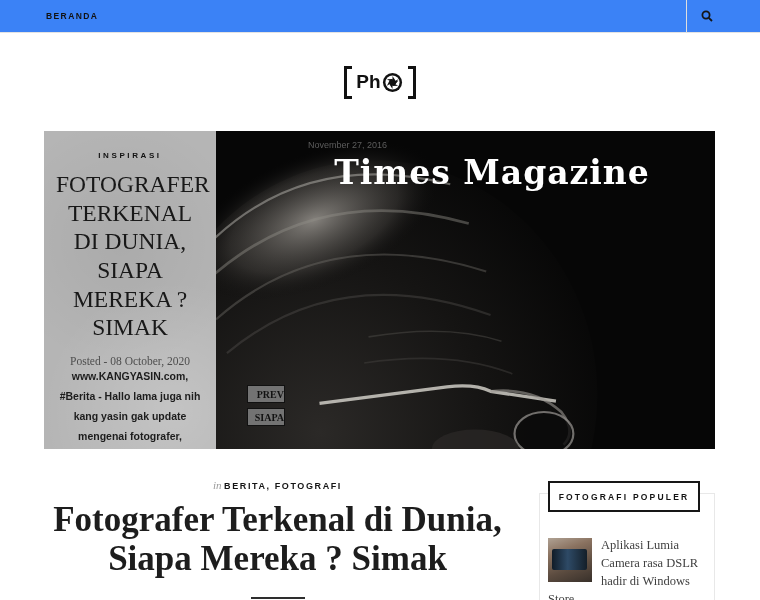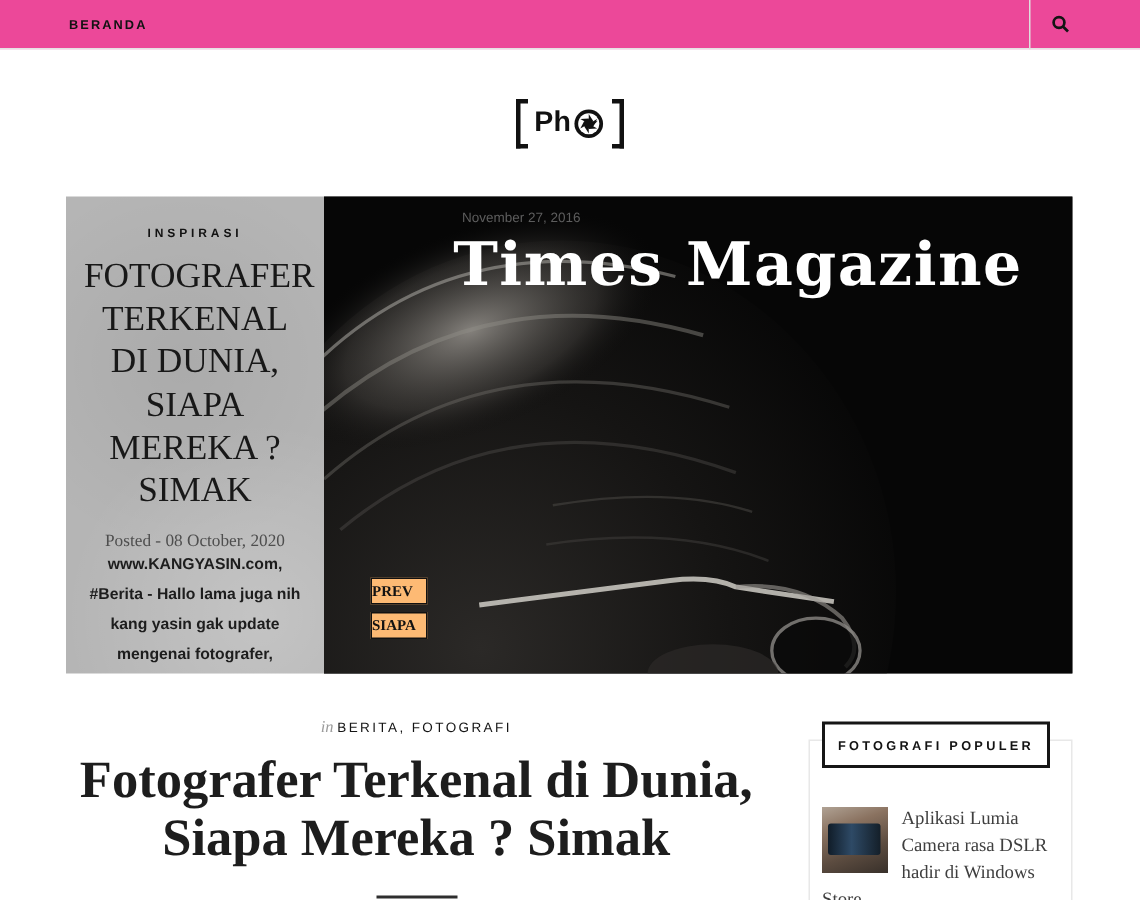--- a/index.html
+++ b/index.html
@@ -1,20 +1,20 @@
 <!DOCTYPE html>
 <html><head>
 <meta charset="utf-8">
 <style>
   * { margin:0; padding:0; box-sizing:border-box; }
   html,body { width:760px; height:600px; overflow:hidden; background:#fff;
               font-family:"Liberation Sans", sans-serif; }
 
   
-  .topbar { height:33px; background:#ec4899; border-bottom:1px solid #e3e3e3;
+  .topbar { height:33px; background:#3b82f6; border-bottom:1px solid #e3e3e3;
             display:flex; align-items:center; }
   .topbar-menu { margin-left:46px; font-size:8.5px; font-weight:bold;
                  letter-spacing:1.4px; color:#121212; cursor:pointer; }
   .topbar-right { margin-left:auto; width:74px; height:33px; border-left:1px solid #dedede;
                   display:flex; align-items:center; padding-left:13px; }
   .search-btn { width:16px; height:16px; cursor:pointer; display:flex; align-items:center; }
 
   
   .header { height:98px; display:flex; align-items:center; justify-content:center; background:#fff; }
   .logo { display:flex; align-items:center; cursor:pointer; }
@@ -40,33 +40,33 @@
   .hero-posted { font-family:"Liberation Serif", serif; font-size:11.5px; color:#4e4e4e; margin-top:13px; }
   .hero-excerpt { font-size:10.5px; font-weight:600; line-height:1.9; color:#1d1d1d;
                   padding:0 2px; }
   .read-more { display:inline-block; margin-top:12px; background:#0c0c0c; color:#fff;
                font-size:8.5px; letter-spacing:3px; padding:9px 20px 8px; cursor:pointer; }
 
   .hero-slide { flex:1; position:relative; background:#060606; overflow:hidden; cursor:pointer; }
   .slide-art { position:absolute; inset:0; width:100%; height:100%; }
   .slide-date { position:absolute; left:92px; top:9px; font-size:9px; color:#5d5d5d;text-align:center; }
   .slide-mag { position:absolute; left:17px; right:0; top:22px; text-align:center;
-               font-family:"DejaVu Serif", serif; font-weight:bold; font-size:40px;
+               font-family:"DejaVu Serif", serif; font-weight:bold; font-size:33px;
                letter-spacing:1px; color:#fff;margin-left:36px; }
   .slide-nav { position:absolute; left:31px; top:254px; }
-  .nav-btn { display:block; width:38px; background:#fdba74; color:#121212; text-align:left;
+  .nav-btn { display:block; width:38px; background:#737373; color:#121212; text-align:right;
              font-family:"Liberation Serif", serif; font-weight:bold; font-size:10px;
              padding:3px 0 2px; margin-bottom:5px; border:1px solid #111; cursor:pointer; }
 
   
   .content { display:flex; margin:30px 45px 0 44px; gap:28px; }
   .main-col { flex:1; text-align:center; }
   .cat-line { font-size:9px; }
   .cat-in { font-family:"Liberation Serif", serif; font-style:italic; font-size:11px; color:#9b9b9b; }
-  .cat-links { font-weight:400; letter-spacing:1.6px; color:#151515; cursor:pointer; }
+  .cat-links { font-weight:700; letter-spacing:1.6px; color:#151515; cursor:pointer; }
   .post-title { font-family:"Liberation Serif", serif; font-size:35px; line-height:1.12;
                 color:#1d1d1d; margin-top:9px; cursor:pointer; }
   .divider { width:54px; border-top:2px solid #2e2e2e; margin:19px auto 0; }
 
   
   .sidebar { width:176px; flex:none; position:relative; }
   .widget { border:1px solid #e8e8e8; margin-top:14px; padding:30px 8px 16px; height:300px; }
   .widget-title-box { position:absolute; top:2px; left:9px; width:152px; background:#fff;
                       border:2px solid #161616; padding:9px 0 8px; text-align:center;
                       font-size:8.5px; font-weight:800; letter-spacing:2.2px; color:#141414; }

